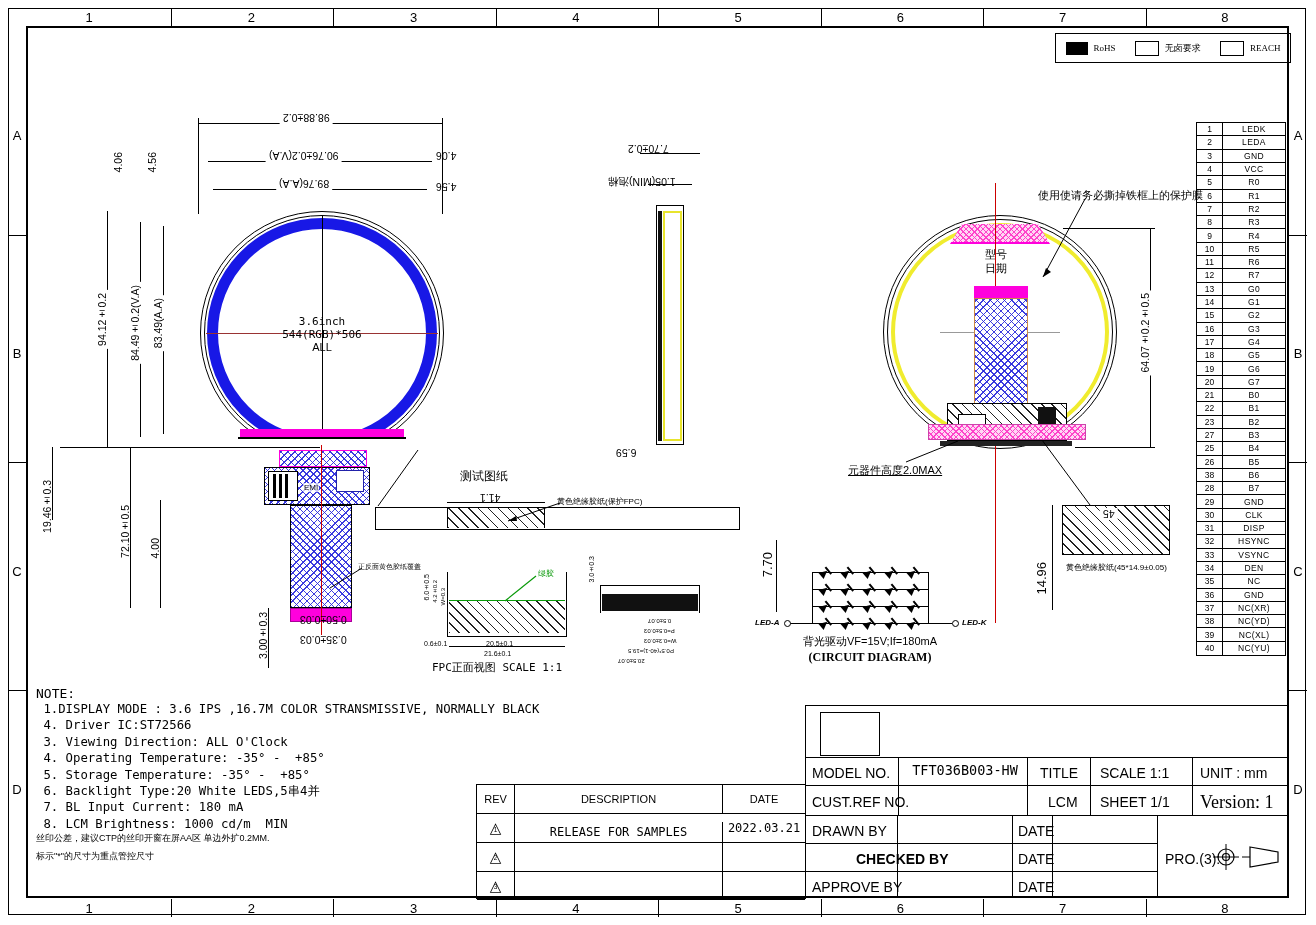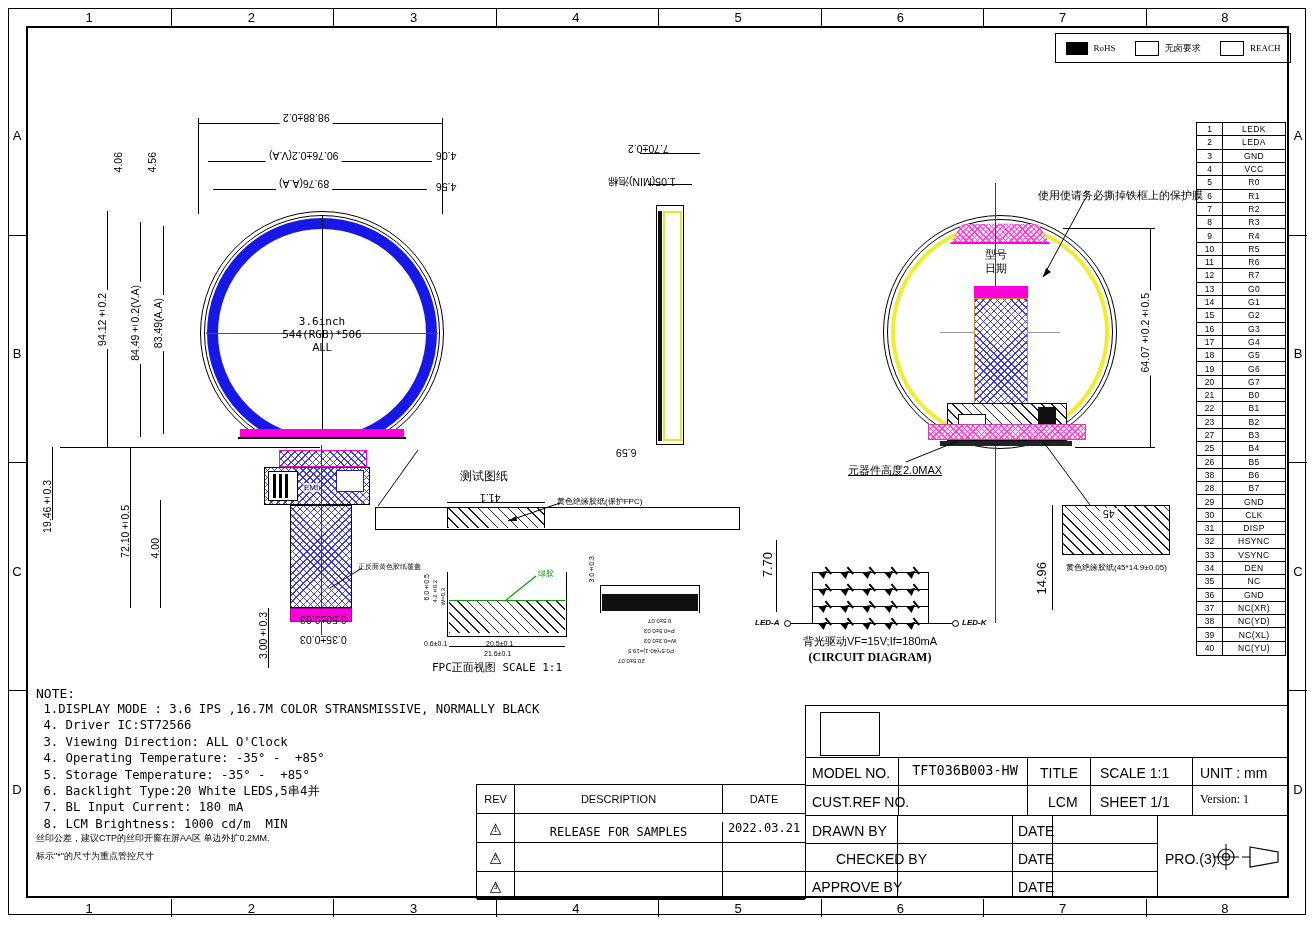--- a/index.html
+++ b/index.html
@@ -538,24 +538,24 @@
   <div class="line" style="left:1157px;top:815px;width:1.4px;height:83px;"></div>
   <div class="tb-label" style="left:812px;top:765px;">MODEL NO.</div>
   <div class="tb-label mono" style="left:905px;top:762px;width:120px;text-align:center;font-size:13.5px;">TFT036B003-HW</div>
   <div class="tb-label" style="left:1040px;top:765px;">TITLE</div>
   <div class="tb-label" style="left:1100px;top:765px;">SCALE 1:1</div>
   <div class="tb-label" style="left:1200px;top:765px;">UNIT : mm</div>
   <div class="tb-label" style="left:812px;top:794px;">CUST.REF NO.</div>
   <div class="tb-label" style="left:910px;top:794px;"></div>
   <div class="tb-label" style="left:1048px;top:794px;">LCM</div>
   <div class="tb-label" style="left:1100px;top:794px;">SHEET 1/1</div>
-  <div class="tb-label serif" style="left:1200px;top:792px;font-size:12px;">Version: 1</div>
+  <div class="tb-label serif" style="left:1200px;top:792px;font-size:18px;">Version: 1</div>
   <div class="tb-label" style="left:812px;top:823px;">DRAWN BY</div>
   <div class="tb-label" style="left:1018px;top:823px;">DATE</div>
-  <div class="tb-label" style="left:836px;top:851px;">CHECKED BY</div>
+  <div class="tb-label" style="left:856px;top:851px;font-weight:bold;">CHECKED BY</div>
   <div class="tb-label" style="left:1018px;top:851px;">DATE</div>
   <div class="tb-label" style="left:812px;top:879px;">APPROVE BY</div>
   <div class="tb-label" style="left:1018px;top:879px;">DATE</div>
   <div class="tb-label" style="left:1165px;top:851px;">PRO.(3):</div>
   <svg class="abs" style="left:1212px;top:840px;" width="70" height="34" viewBox="0 0 70 34">
     <circle cx="14" cy="17" r="8" fill="none" stroke="#000" stroke-width="1.2"></circle>
     <circle cx="14" cy="17" r="3.5" fill="none" stroke="#000" stroke-width="1.2"></circle>
     <line x1="1" y1="17" x2="27" y2="17" stroke="#000" stroke-width="1"></line>
     <line x1="14" y1="4" x2="14" y2="30" stroke="#000" stroke-width="1"></line>
     <polygon points="38,7 66,12 66,22 38,27" fill="none" stroke="#000" stroke-width="1.2"></polygon>

